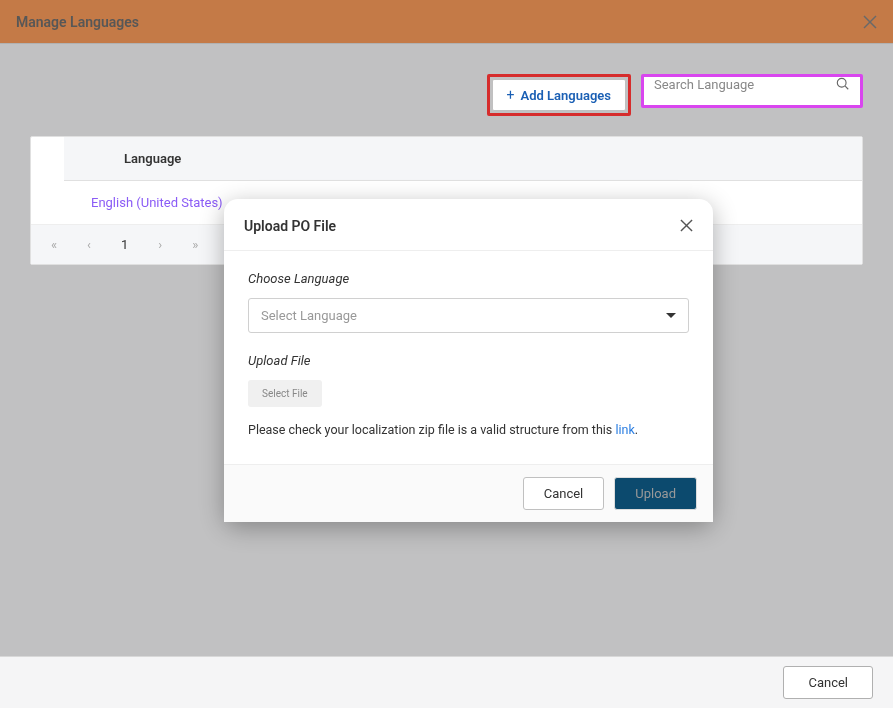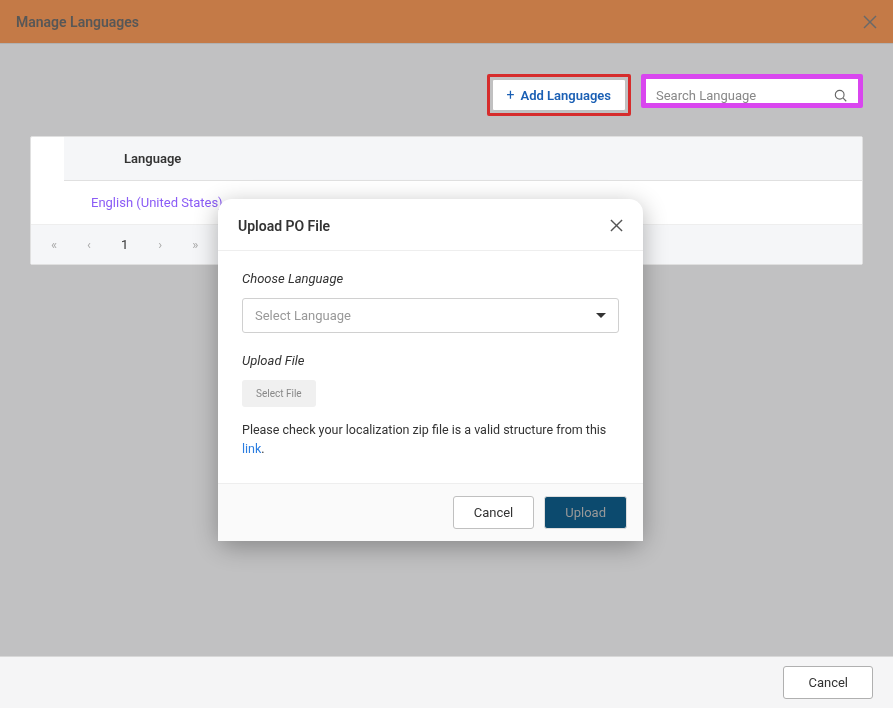--- a/index.html
+++ b/index.html
@@ -10,36 +10,36 @@
     .header-close { margin-left: auto; font-size: 20px; color: #555; cursor: pointer; }
     
     .content-area { padding: 30px; position: relative; }
     
     .toolbar { display: flex; justify-content: flex-end; gap: 10px; margin-bottom: 20px; }
     
     .add-lang-btn { display: inline-flex; align-items: center; gap: 6px; border: 1px solid #c0c0c0; background: #fff; padding: 7px 14px; font-size: 13px; color: #1a5fb4; font-weight: 600; cursor: pointer; border-radius: 2px; }
     .add-lang-btn .plus { font-size: 14px; font-weight: normal; }
     .highlight-ring { border: 3px solid #d62c2c; display: inline-flex; padding: 2px; border-radius: 2px; }
     
-    .search-wrap { display: flex; align-items: flex-end; border: 5px solid #d946ef; background: #fff; border-radius: 2px; padding: 0 10px; width: 222px; height: 34px; }
+    .search-wrap { display: flex; align-items: flex-start; border: 3px solid #d946ef; background: #fff; border-radius: 2px; padding: 0 10px; width: 222px; height: 34px; }
     .search-input { border: none; outline: none; flex: 1; font-size: 13px; color: #333; background: transparent; }
     .search-input::placeholder { color: #888; }
     .search-icon { width: 14px; height: 14px; }
     
     .table-wrap { border: 1px solid #e0e0e0; background: #fff; border-radius: 2px; }
     .table-header { background: #f5f6f8; border-bottom: 1px solid #e0e0e0; padding: 14px 16px 14px 60px; font-size: 13px; font-weight: 600; color: #333; margin-left: 33px; }
     .table-row { background: #fff; border-bottom: 1px solid #eee; padding: 14px 16px 14px 60px; font-size: 13px; color: #8b5cf6; }
     
     .pagination { display: flex; align-items: center; gap: 30px; padding: 12px 20px; background: #f5f6f8; }
     .pag-btn { color: #aaa; cursor: pointer; font-size: 13px; user-select: none; }
     .pag-current { color: #333; font-size: 13px; }
     
     .overlay { position: absolute; inset: 0; background: rgba(130,130,130,0.45); }
     
-    .modal { position: absolute; top: 199px; left: 218px; width: 425px; background: #fff; border-radius: 14px; box-shadow: 0 6px 24px rgba(0,0,0,0.3); }
+    .modal { position: absolute; top: 199px; left: 224px; width: 489px; background: #fff; border-radius: 14px; box-shadow: 0 6px 24px rgba(0,0,0,0.3); }
     .modal-header { display: flex; align-items: center; padding: 16px 20px 14px; border-bottom: 1px solid #eee; }
     .modal-title { font-size: 14px; font-weight: 600; color: #333; }
     .modal-close { margin-left: auto; font-size: 18px; color: #555; cursor: pointer; }
     
     .modal-body { padding: 20px 24px 24px; }
     .field-label { font-size: 13px; color: #333; margin-bottom: 12px; font-style: italic; }
     .select-box { display: flex; align-items: center; justify-content: space-between; border: 1px solid #d0d0d0; border-radius: 3px; padding: 9px 12px; font-size: 13px; color: #999; cursor: pointer; margin-bottom: 20px; }
     .caret-down { width: 0; height: 0; border-left: 5px solid transparent; border-right: 5px solid transparent; border-top: 5px solid #333; }
     
     .select-file-btn { display: inline-block; background: #f0f0f0; color: #888; font-size: 10px; padding: 8px 14px; border: none; border-radius: 3px; cursor: pointer; margin-bottom: 14px; }

